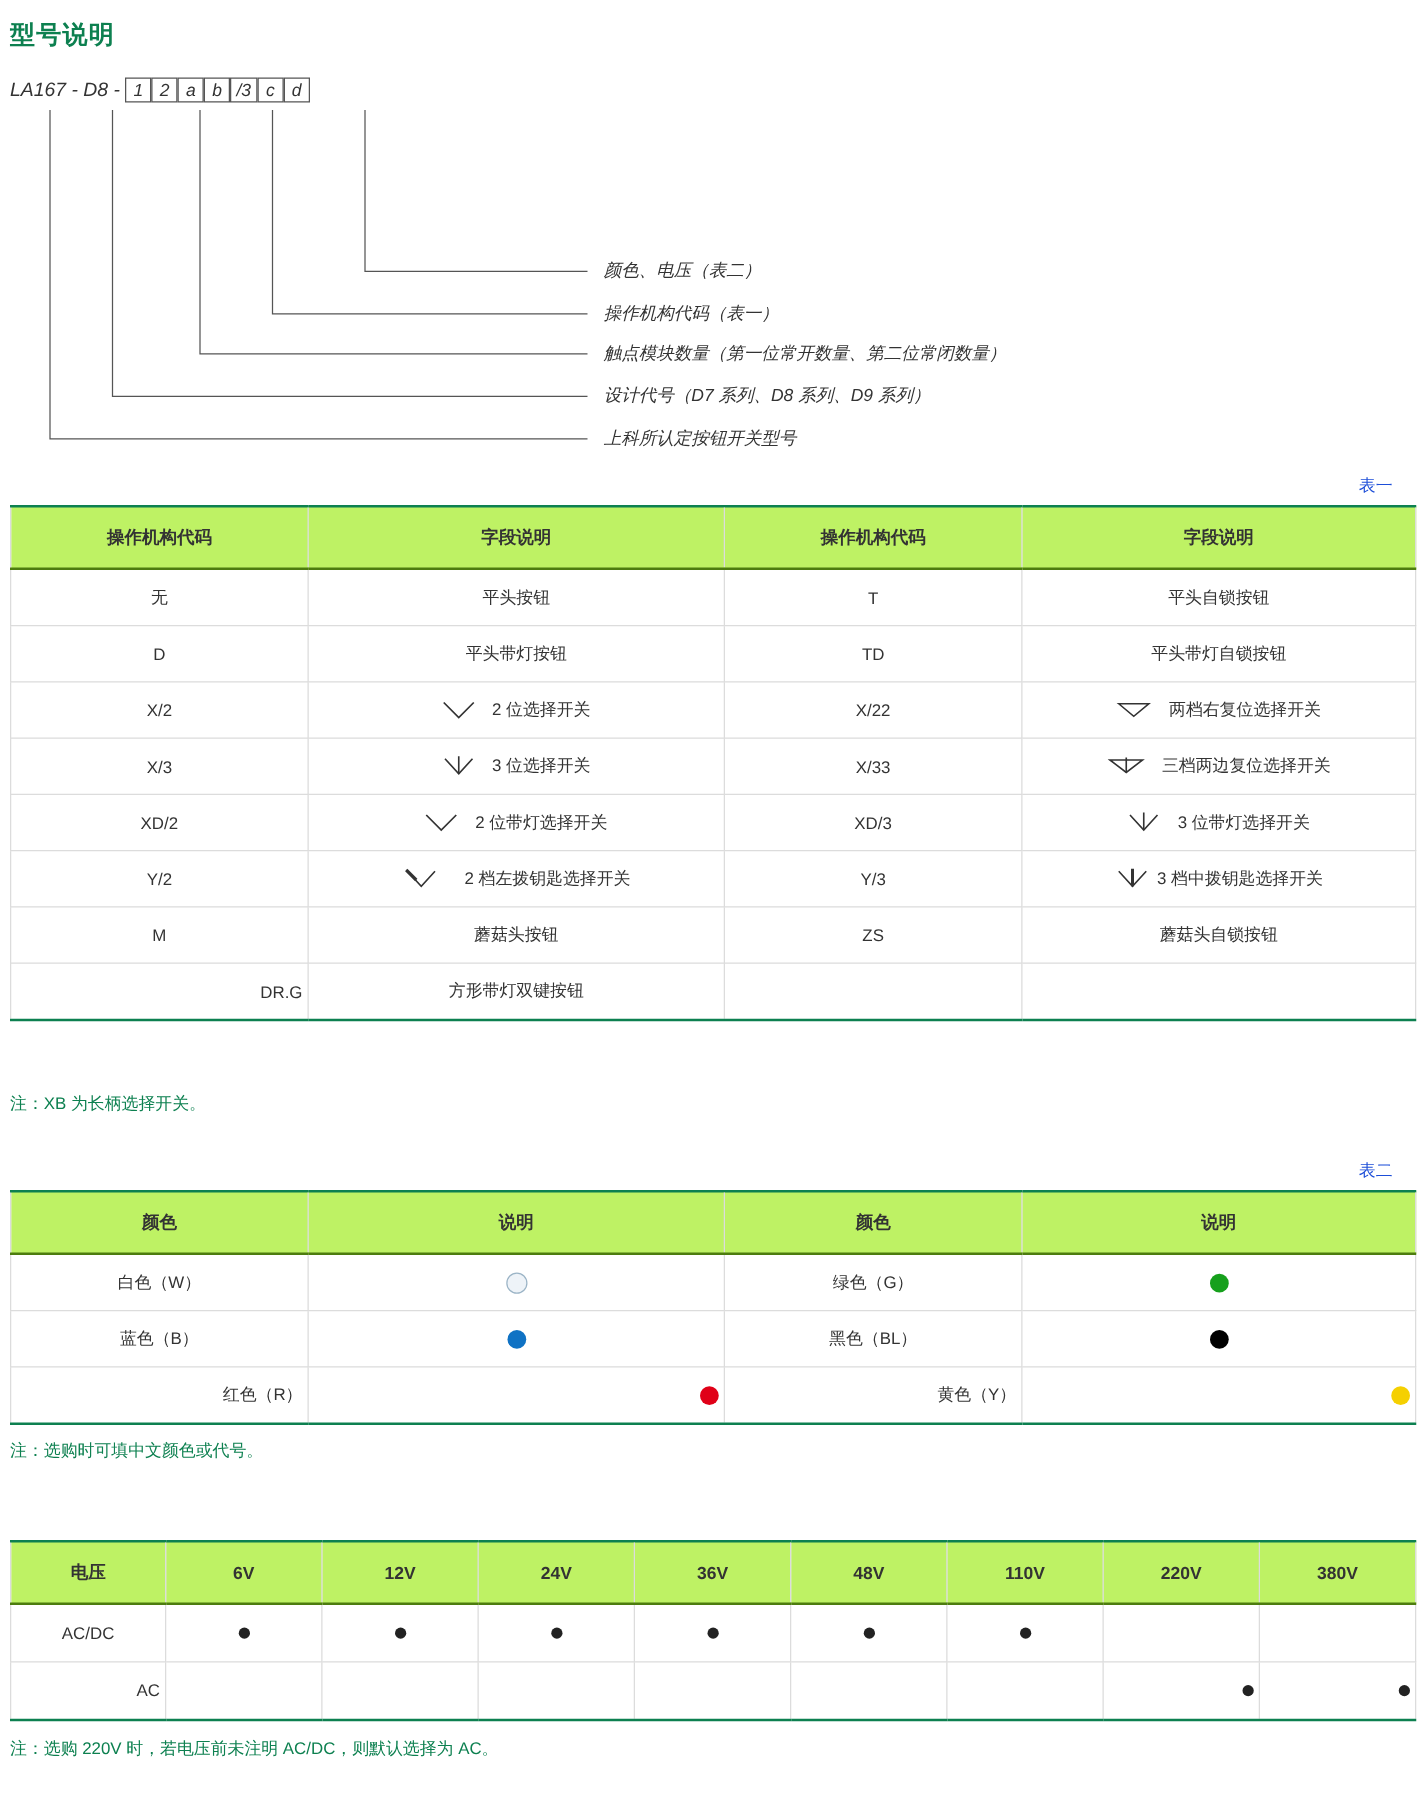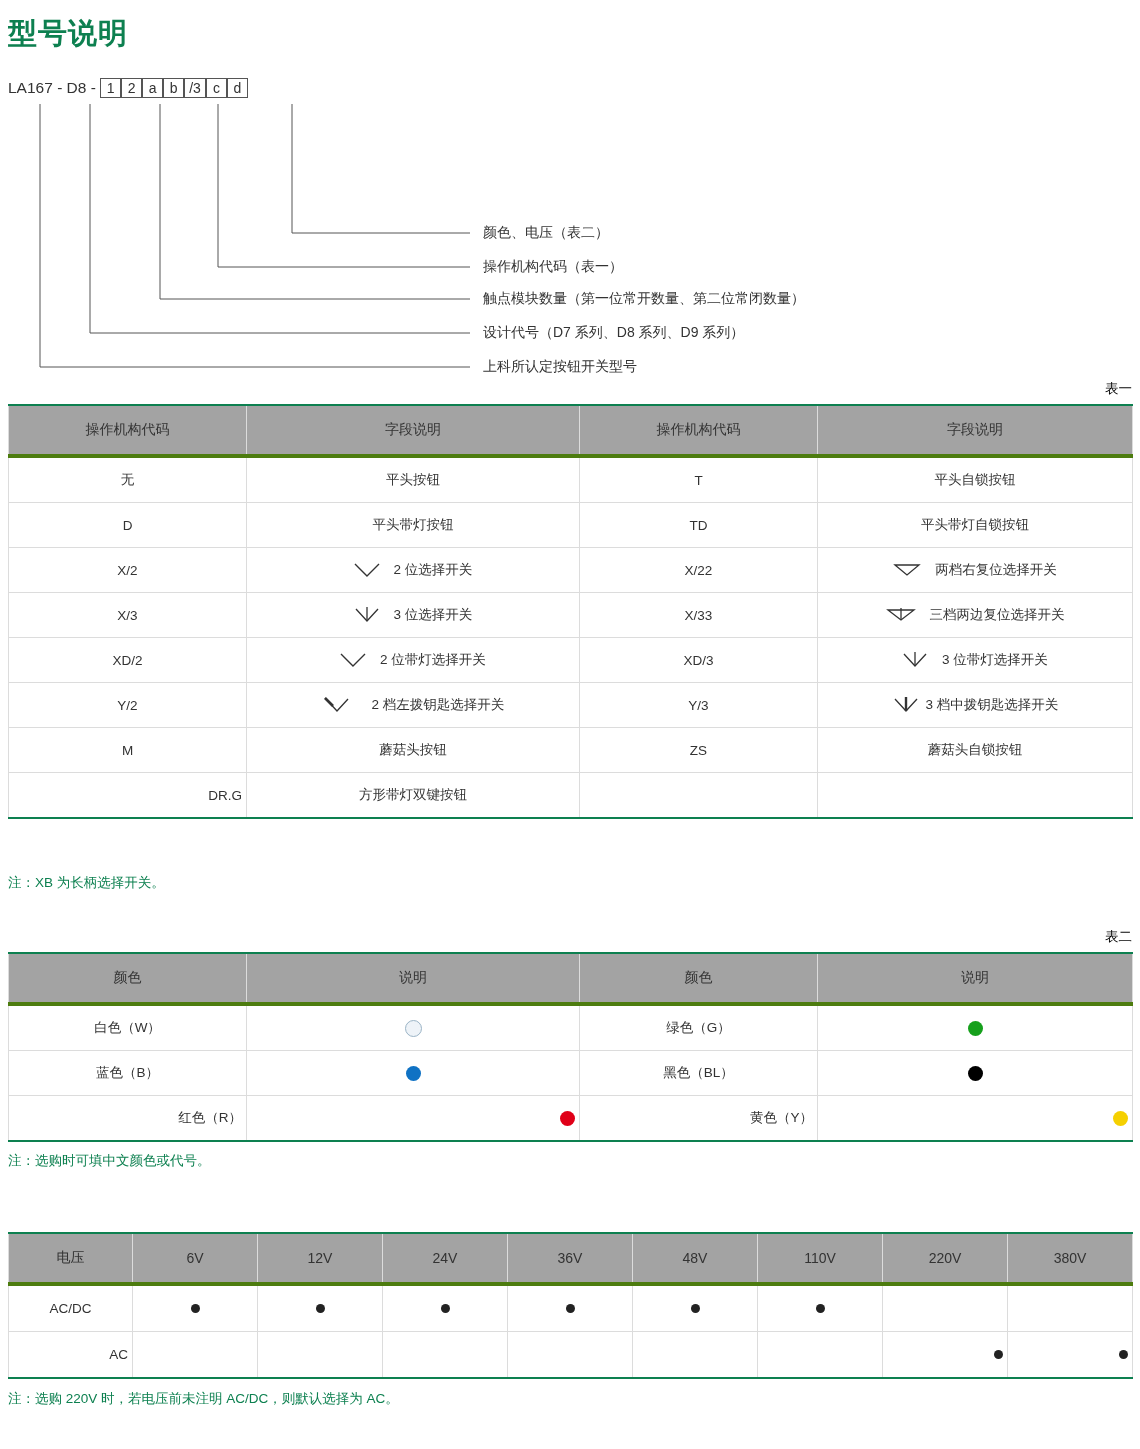--- a/index.html
+++ b/index.html
@@ -20,33 +20,34 @@
     width: 1140px;
     height: 1449px;
     padding: 0;
   }
 
   
   .title {
     position: absolute;
     left: 8px;
     top: 14px;
-    font-size: 29px;
+    font-size: 20px;
     font-weight: bold;
     color: #0d8050;
     letter-spacing: 1px;
   }
 
   
   .diagram {
     position: absolute;
     left: 0;
-    top: 71px;
+    top: 55px;
     width: 1140px;
     height: 310px;
+    font-style: italic;
   }
   .code-line {
     position: absolute;
     left: 8px;
     top: 7px;
     font-size: 15.5px;
     color: #333;
     white-space: nowrap;
   }
   .code-box {
@@ -63,47 +64,48 @@
   .lbl {
     position: absolute;
     font-size: 14px;
     color: #333;
     white-space: nowrap;
   }
 
   
   .tbl-caption {
     position: absolute;
-    right: 8px;
+    right: 26px;
     font-size: 13.5px;
-    color: #000000;
+    color: #1d4ed8;
   }
 
   
   table.t {
     border-collapse: collapse;
     width: 1124px;
     table-layout: fixed;
     font-size: 13.5px;
     color: #333;
   }
   table.t td, table.t th {
     border: 1px solid #dcdcdc;
     height: 44px;
     text-align: center;
     vertical-align: middle;
     font-weight: normal;
     padding: 0 4px;
   }
   table.t thead th {
-    background: #a3a3a3;
+    background: #bef264;
     border-top: 2px solid #0d8050;
-    border-bottom: 4px solid #4d7c0f;
+    border-bottom: 2px solid #4d7c0f;
     height: 48px;
     font-size: 14px;
+    font-weight: bold;
   }
   table.t tbody tr:last-child td {
     border-bottom: 2px solid #0d8050;
     text-align: right;
   }
   .note {
     font-size: 13.5px;
     color: #0d8050;
     text-align: center;
   }

